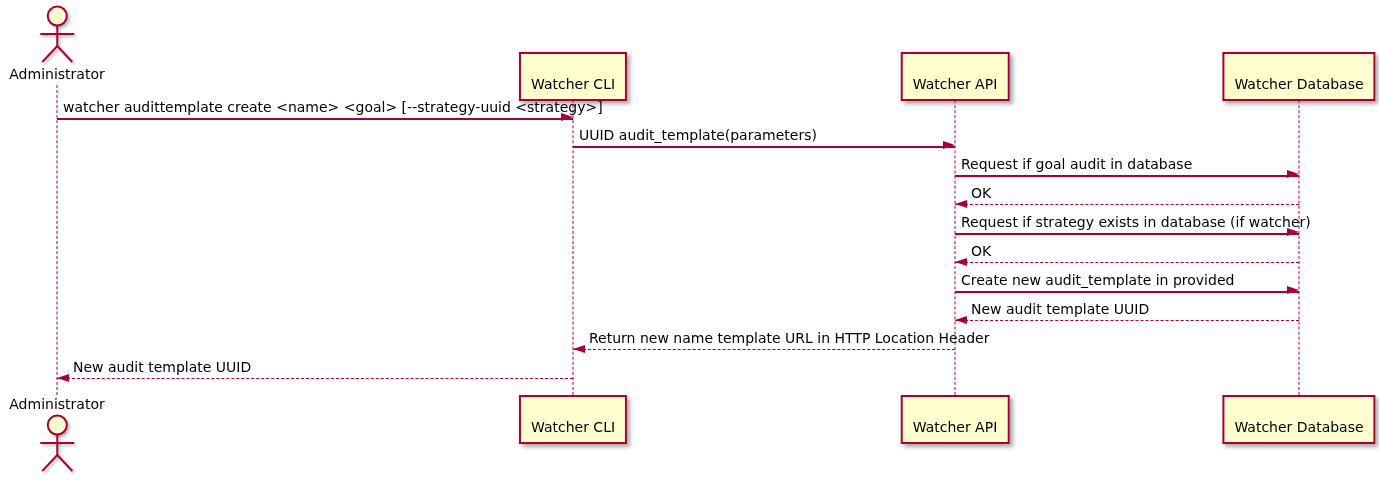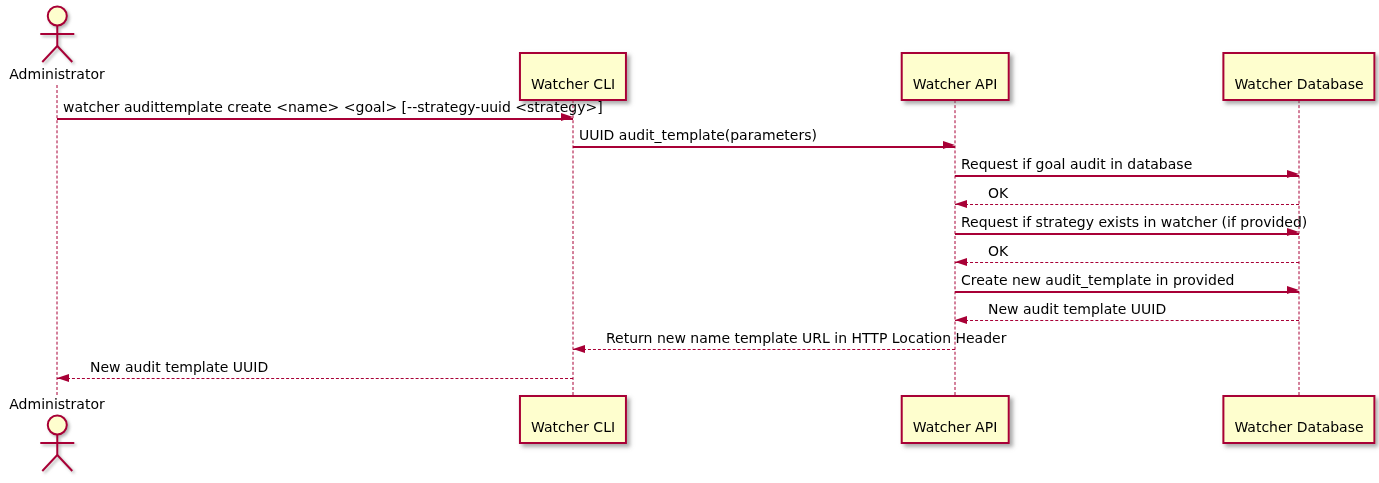--- a/index.html
+++ b/index.html
@@ -69,21 +69,21 @@
   .msg-line.solid  { border-top: 2px solid var(--accent); }
   .msg-line.dashed { border-top: 1px dashed var(--accent); }
   .msg-text {
     position: absolute;
     bottom: 3px;
     color: var(--text);
     font-size: 14px;
     white-space: nowrap;
   }
   .msg-text.near-left  { left: 6px; }
-  .msg-text.near-left-rtl { left: 33px; margin-top: 23px; }
+  .msg-text.near-left-rtl { left: 16px; margin-top: 23px; }
   .arrowhead {
     position: absolute;
     width: 0; height: 0;
     top: -4px;
   }
   .arrowhead.right {
     right: 0;
     top: -5px;
     border-left: 12px solid var(--accent);
     border-top: 4.5px solid transparent;
@@ -155,21 +155,21 @@
     <div class="arrowhead right"></div>
   </div>
 
   <div class="message" style="left:955px; top:204px; width:344px">
     <div class="msg-text near-left-rtl">OK</div>
     <div class="msg-line dashed"></div>
     <div class="arrowhead left"></div>
   </div>
 
   <div class="message" style="left:955px; top:233px; width:344px">
-    <div class="msg-text near-left">Request if strategy exists in watcher (if provided)</div>
+    <div class="msg-text near-left">Request if strategy exists in database (if watcher)</div>
     <div class="msg-line solid"></div>
     <div class="arrowhead right"></div>
   </div>
 
   <div class="message" style="left:955px; top:262px; width:344px">
     <div class="msg-text near-left-rtl">OK</div>
     <div class="msg-line dashed"></div>
     <div class="arrowhead left"></div>
   </div>
 

